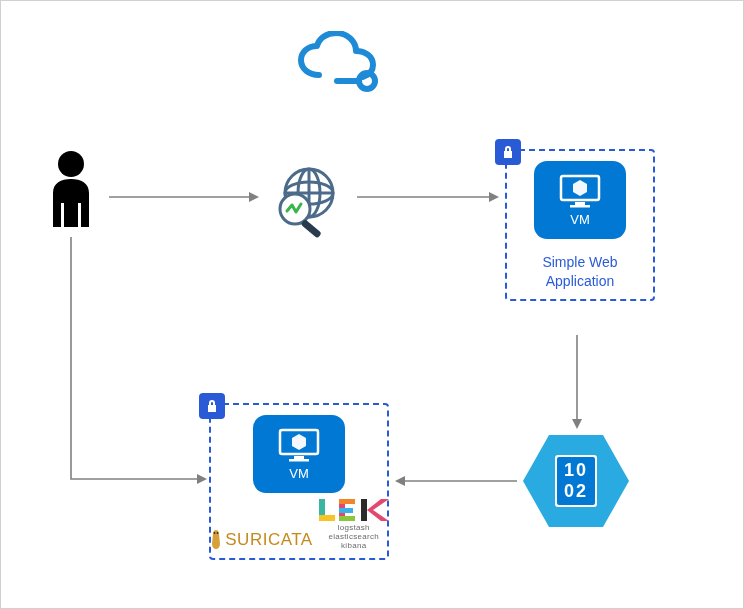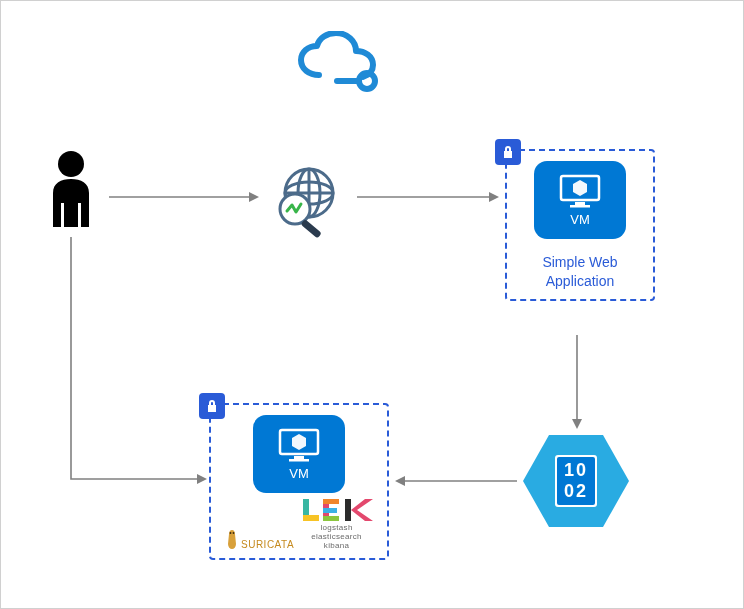--- a/index.html
+++ b/index.html
@@ -168,21 +168,21 @@
         </svg>
         <div class="vm-label">VM</div>
       </div>
       <div class="logo-strip">
         <div style="display:flex; align-items:flex-end; gap:2px;">
           <svg width="14" height="22" viewBox="0 0 14 22">
             <path d="M7 2c2 0 3 2 3 4l1 10c0 3-2 5-4 5s-4-2-4-5l1-10c0-2 1-4 3-4z" fill="#d8a03a"></path>
             <circle cx="5.5" cy="5" r="0.9" fill="#3a2a12"></circle>
               <circle cx="8.5" cy="5" r="0.9" fill="#3a2a12"></circle>
           </svg>
-          <span style="font-family:Impact,Arial Black,sans-serif; font-size:10px; color:#c58a1e; letter-spacing:0.5px;">SURICATA</span>
+          <span style="font-family:Impact,Arial Black,sans-serif; font-size:17px; color:#c58a1e; letter-spacing:0.5px;">SURICATA</span>
         </div>
         <div style="display:flex; flex-direction:column; align-items:flex-end;">
           <svg width="70" height="24" viewBox="0 0 70 24">
 
             <rect x="0" y="0" width="6" height="22" fill="#38b6a2"></rect>
             <rect x="0" y="16" width="16" height="6" fill="#f7c325"></rect>
 
             <rect x="20" y="0" width="6" height="22" fill="#e3486d"></rect>
             <rect x="20" y="0" width="16" height="5" fill="#f0852b"></rect>
             <rect x="20" y="9" width="14" height="5" fill="#3bb0e6"></rect>

